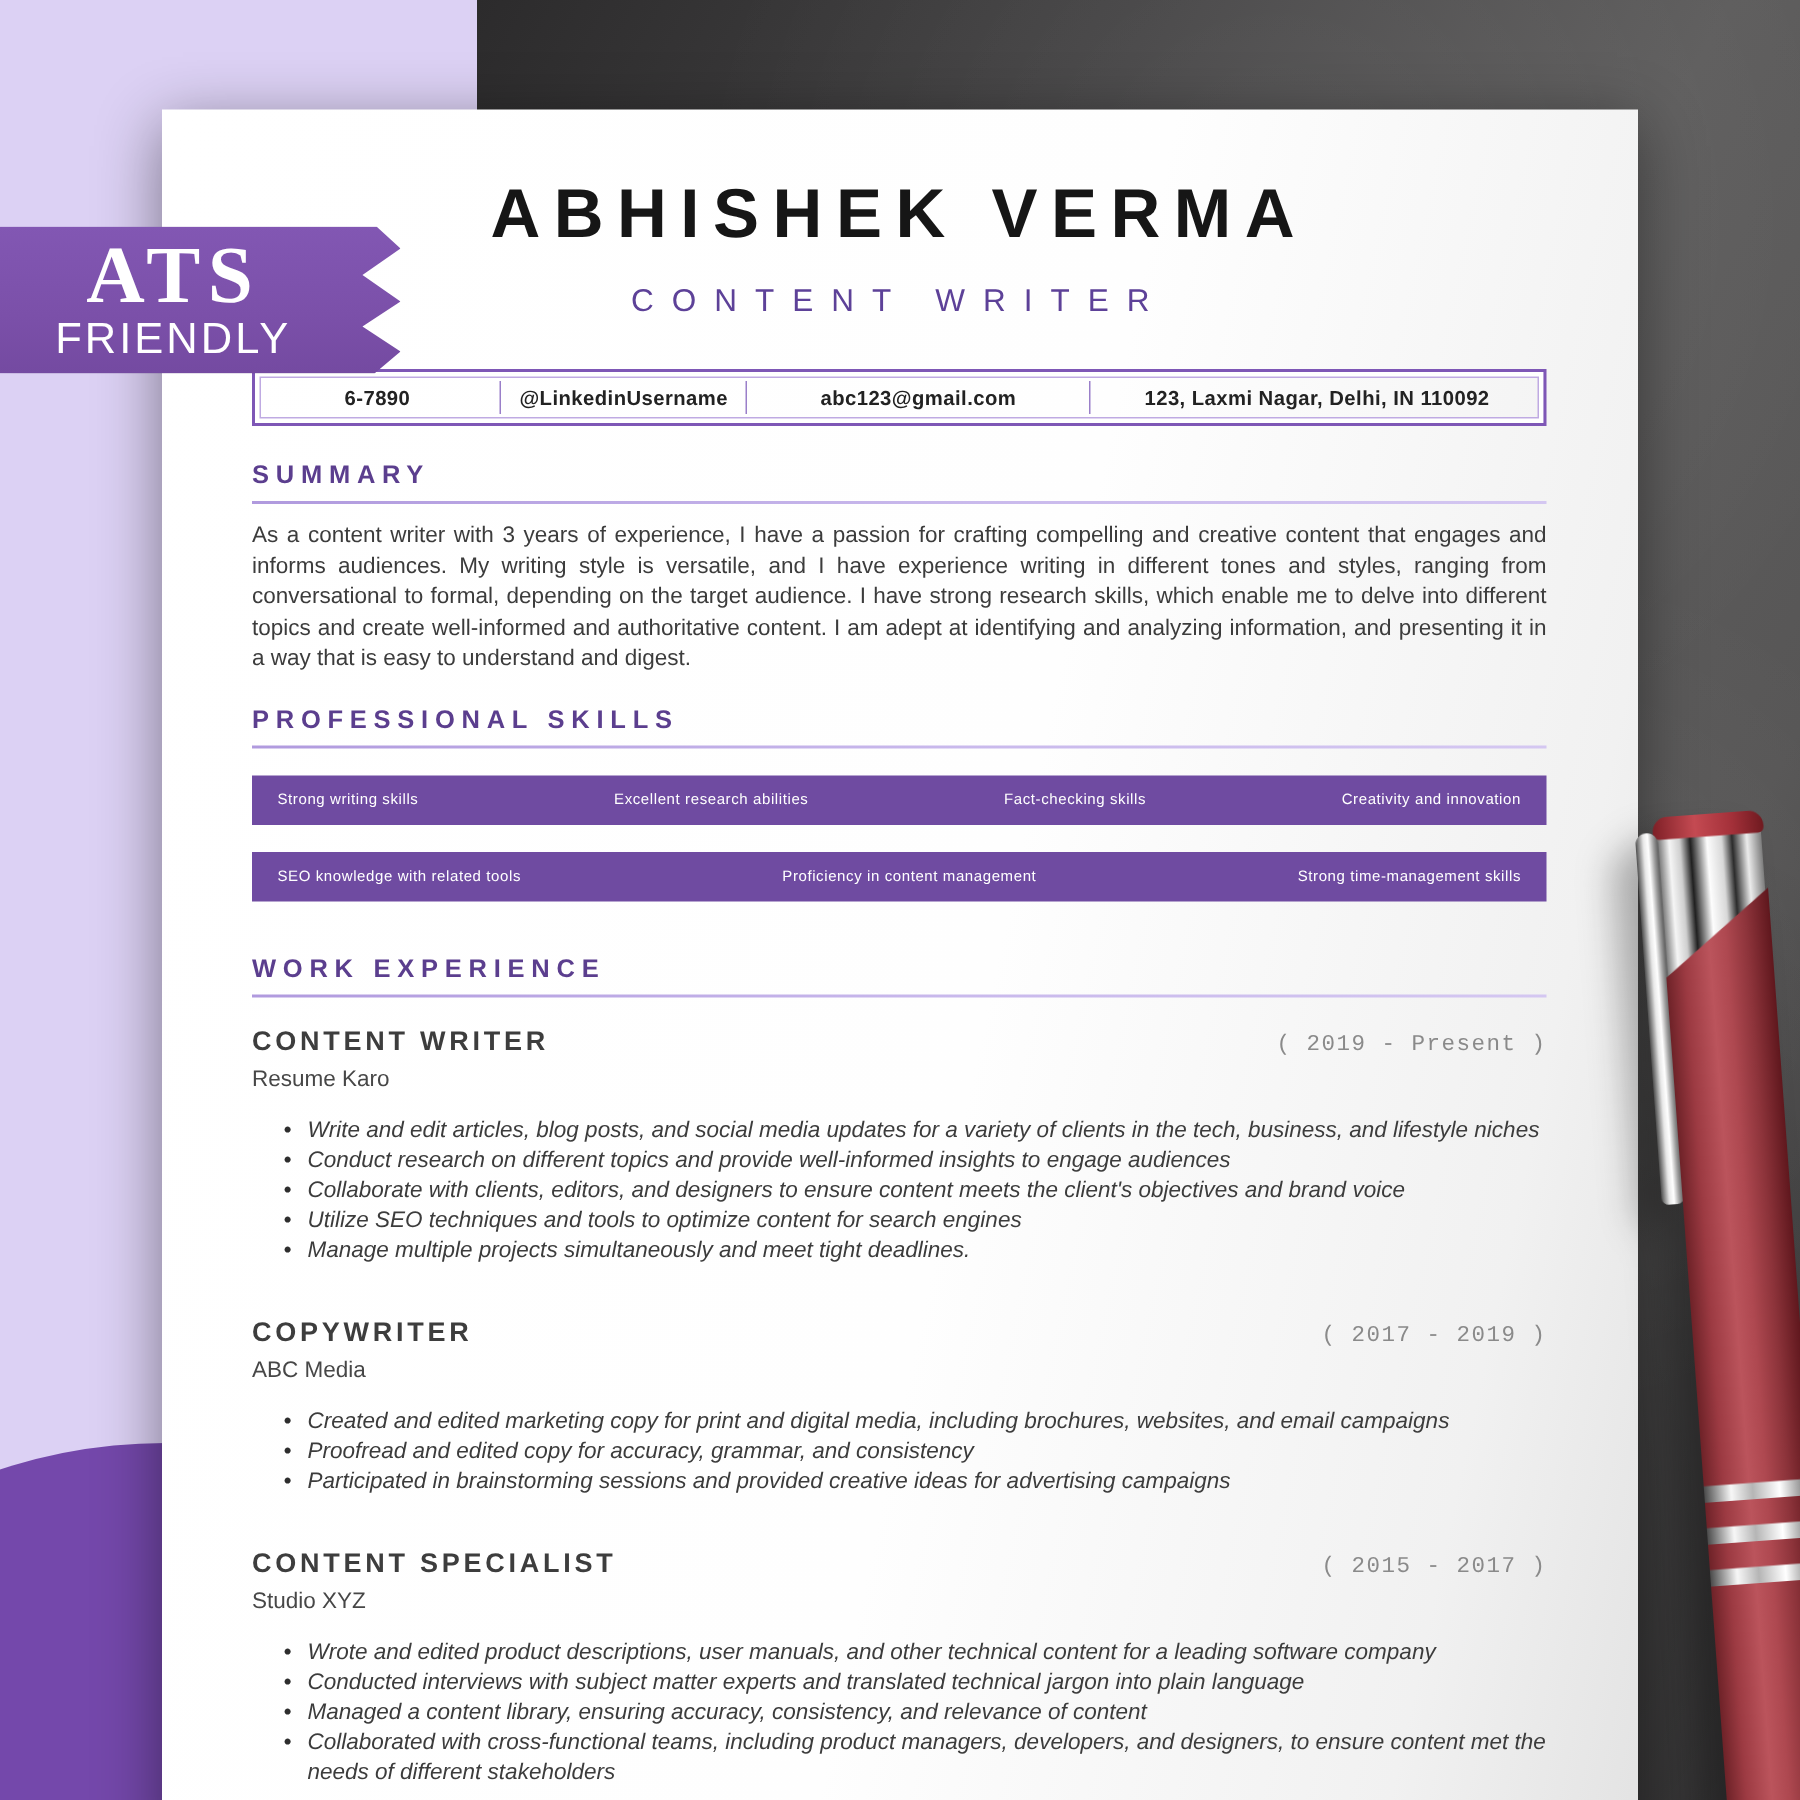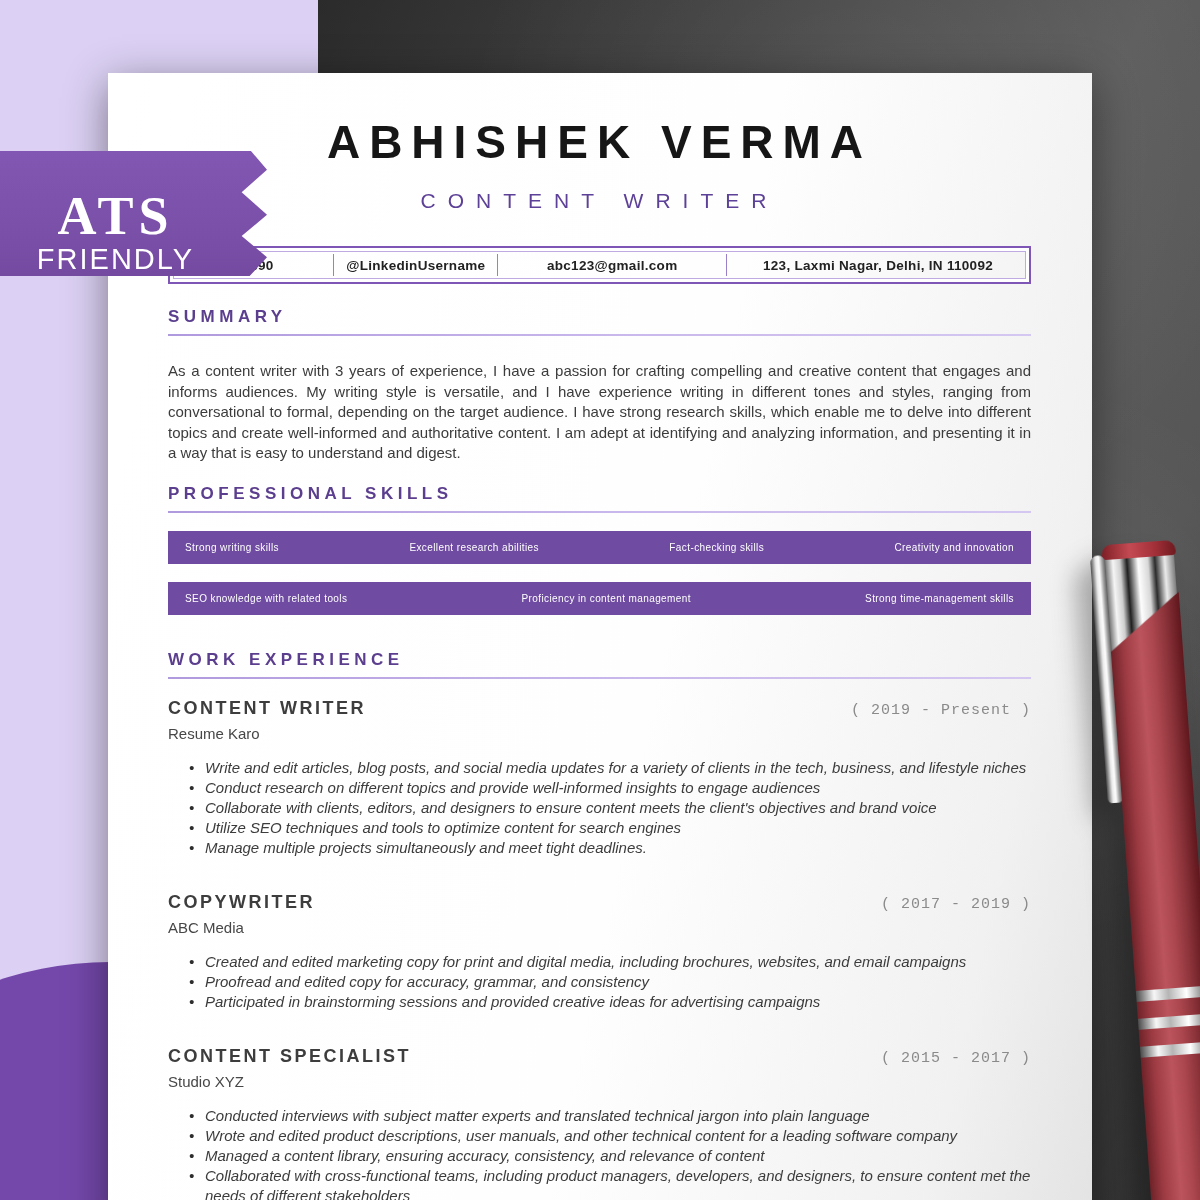--- a/index.html
+++ b/index.html
@@ -49,21 +49,21 @@
   .c-linkedin { flex:0 0 19%; }
   .c-email { flex:0 0 26.5%; }
   .c-address { flex:1; }
   .contact-sep { width:1px; height:22px; background:#9a7fc9; }
 
   .section-heading { font-size:17px; font-weight:bold; letter-spacing:4.5px; color:#5b3e8e; }
   .section-rule { height:2px; margin-top:7px;
     background:linear-gradient(90deg,#b09ade 0%, #c9b9ec 55%, #d4c7f1 100%); }
 
   .sec-summary { margin-top:23px; }
-  .summary-text { margin-top:25px; font-size:15px; line-height:20.5px; color:#3c3c3c;
+  .summary-text { margin-top:11px; font-size:15px; line-height:20.5px; color:#3c3c3c;
     text-align:justify; }
 
   .sec-skills { margin-top:20px; }
   .skills-row { margin-top:18px; height:33px; background:#6f4ba1;
     display:flex; align-items:center; justify-content:space-between; padding:0 17px;
     color:#ffffff; font-size:10px; letter-spacing:.4px; }
 
   .sec-work { margin-top:35px; }
   .job { margin-top:19px; }
   .job-head { display:flex; justify-content:space-between; align-items:baseline; }
@@ -71,25 +71,25 @@
   .job-period { font-size:15px; color:#8a8a8a; letter-spacing:1px;font-family:Liberation Mono, monospace; }
   .job-company { margin-top:6px; font-size:15px; color:#474747; }
   .job-bullets { list-style:none; margin-top:16px; }
   .job-bullets li { position:relative; padding-left:37px; font-size:15px; line-height:20px;
     color:#3c3c3c; margin-bottom:0;font-style:italic; }
   .job-bullets li::before { content:"•"; position:absolute; left:21px; top:0; color:#2d2d2d; }
   .job + .job { margin-top:34px; }
 
   
   .ribbon {
-    position:absolute; left:0; top:151px; width:267px; height:125px;
+    position:absolute; left:0; top:151px; width:267px; height:98px;
     background:linear-gradient(180deg,#8257b3 0%, #7b50a9 60%, #744aa1 100%);
     clip-path:polygon(0 0, 94% 0, 100% 15%, 90.5% 33%, 100% 51%, 90.5% 68%, 100% 85%, 93.5% 100%, 0 100%);
     filter:drop-shadow(5px 7px 8px rgba(0,0,0,.35));
-    display:flex; flex-direction:column; align-items:center; justify-content:flex-end;
+    display:flex; flex-direction:column; align-items:center; justify-content:center;
     color:#fff; text-align:center; padding-right:36px;
   }
   .ribbon-ats { font-family:"Liberation Serif", serif; font-weight:bold; font-size:54px;
     line-height:52px; letter-spacing:5px; }
   .ribbon-friendly { font-size:29px; letter-spacing:2px; line-height:34px; font-weight:normal; }
 
   
   .pen { position:absolute; left:1089px; top:543px; width:86px; height:690px;
     transform:rotate(-4.2deg); transform-origin:43px 0;
     filter:drop-shadow(-16px 14px 12px rgba(0,0,0,.30)); }
@@ -190,22 +190,22 @@
           </ul>
         </div>
 
         <div class="job">
           <div class="job-head">
             <span class="job-title">CONTENT SPECIALIST</span>
             <span class="job-period">( 2015 - 2017 )</span>
           </div>
           <div class="job-company">Studio XYZ</div>
           <ul class="job-bullets">
+            <li>Wrote and edited product descriptions, user manuals, and other technical content for a leading software company</li>
             <li>Conducted interviews with subject matter experts and translated technical jargon into plain language</li>
-            <li>Wrote and edited product descriptions, user manuals, and other technical content for a leading software company</li>
             <li>Managed a content library, ensuring accuracy, consistency, and relevance of content</li>
             <li>Collaborated with cross-functional teams, including product managers, developers, and designers, to ensure content met the needs of different stakeholders</li>
 
           </ul>
         </div>
 
       </div>
     </div>
   </div>
 

